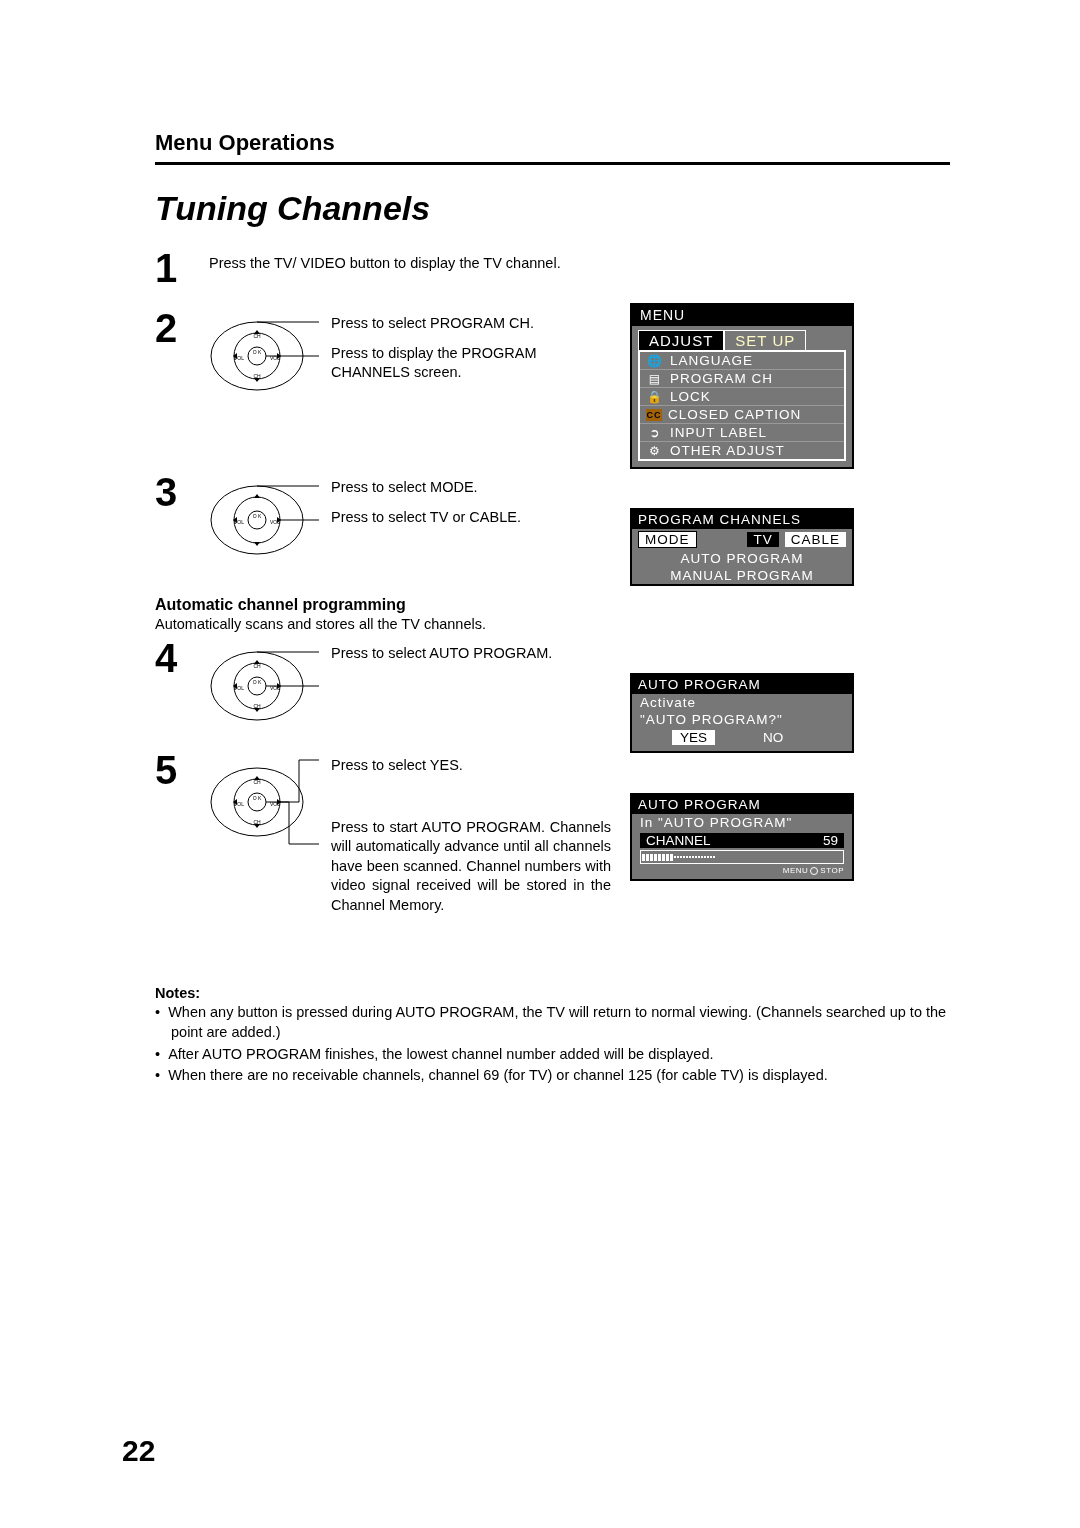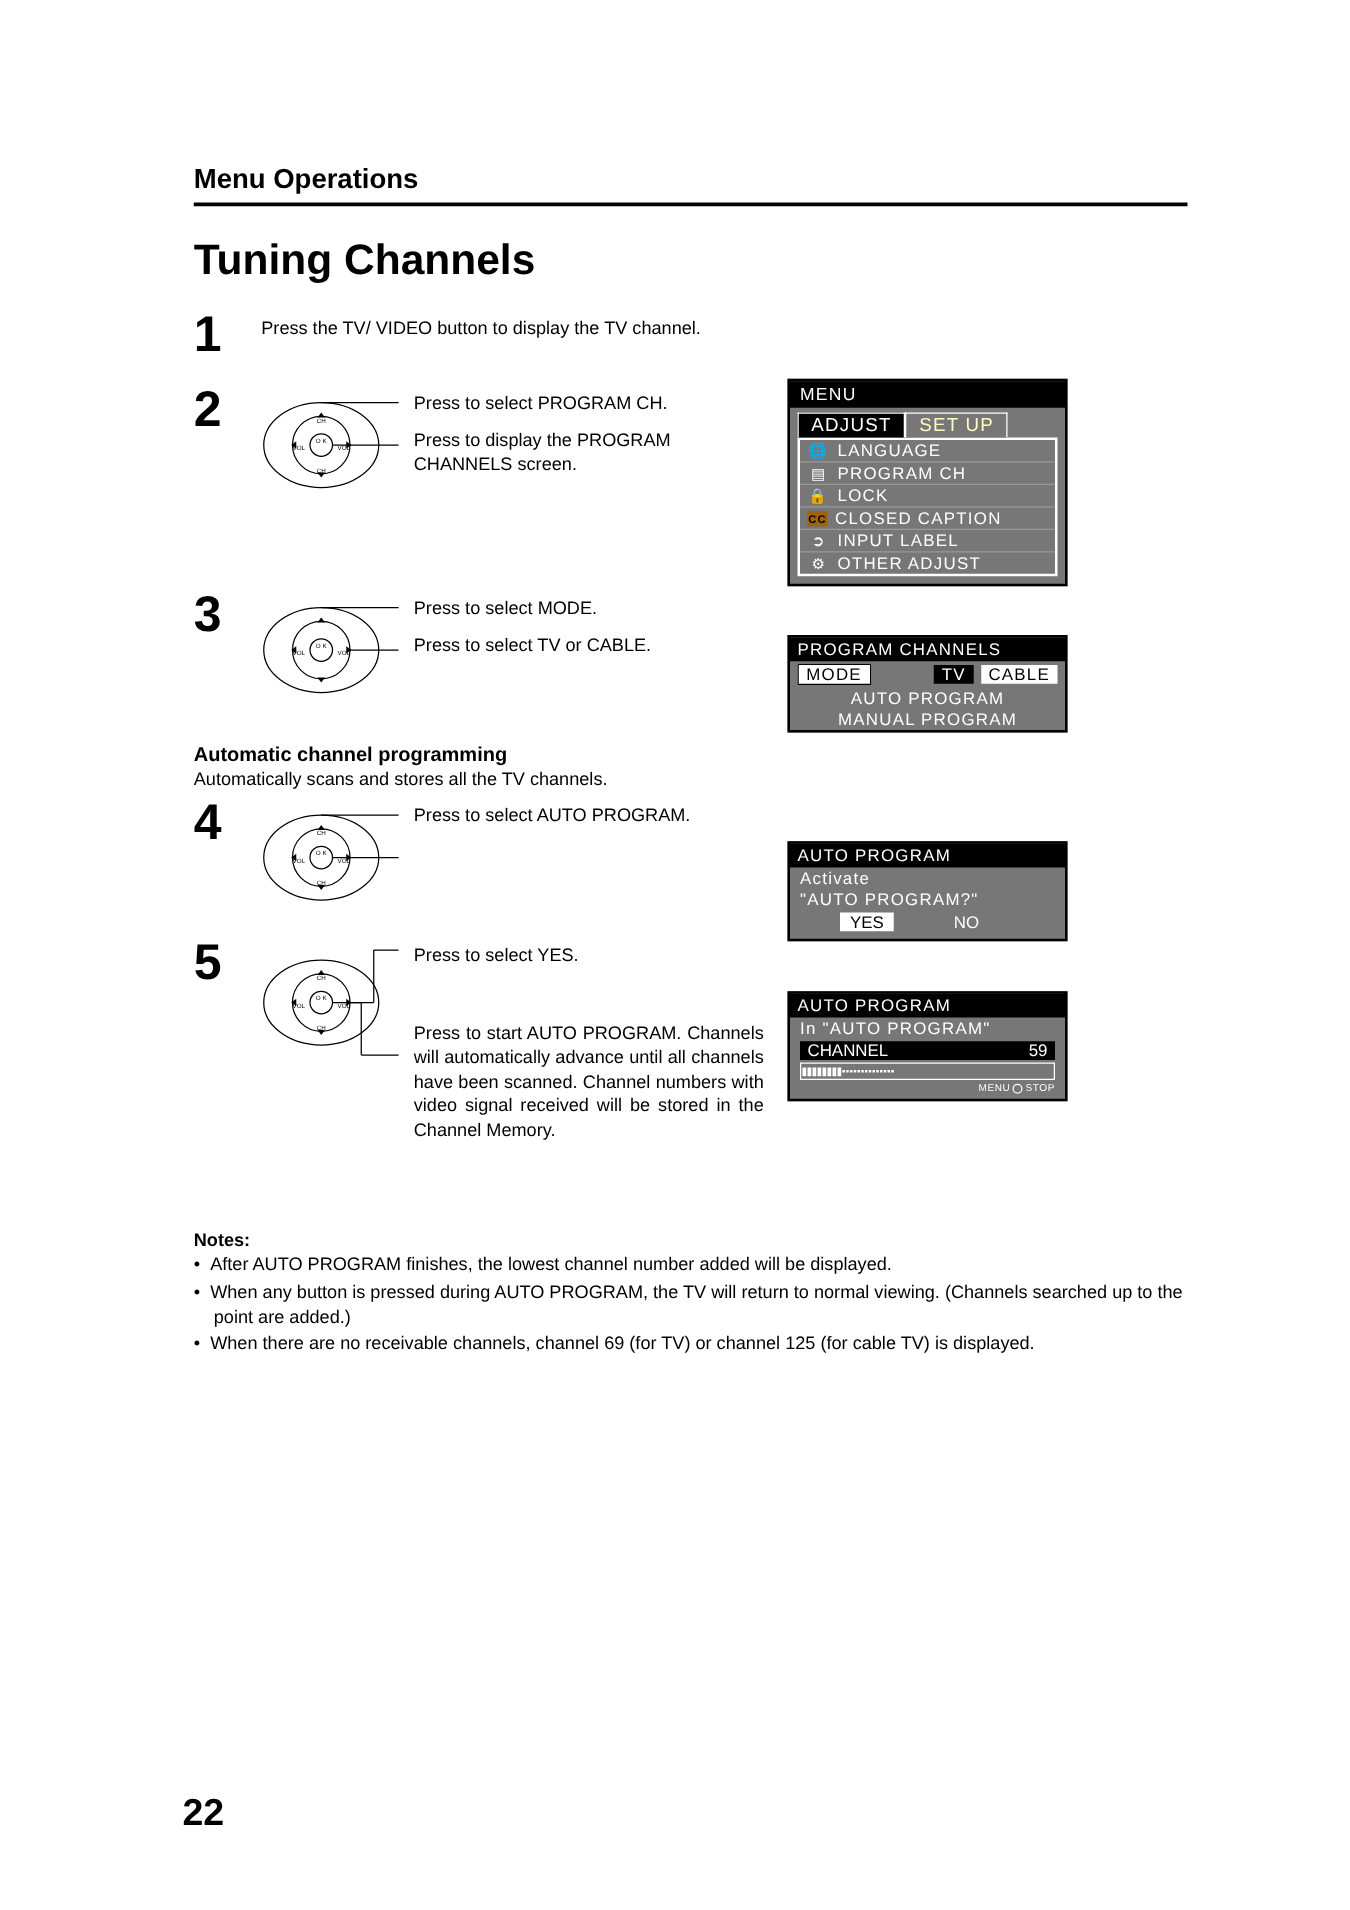--- a/index.html
+++ b/index.html
@@ -24,20 +24,21 @@
   }
   .rule {
     border: 0;
     border-top: 3px solid #000;
     margin: 0 0 24px 0;
   }
   .page-title {
     font-size: 34px;
     font-weight: bold;
     margin: 0 0 20px 0;
+    font-style: italic;
   }
   .step {
     position: relative;
     display: flex;
     align-items: flex-start;
     margin-bottom: 18px;
   }
   .step-num {
     font-size: 40px;
     font-weight: bold;
@@ -124,21 +125,21 @@
   .osd4 .foot{ font-size:8px; text-align:right; padding:0 8px 4px 0; letter-spacing:0.5px;}
   .osd4 .foot .circ{ display:inline-block; width:6px;height:6px;border:1px solid #fff; border-radius:50%; margin:0 2px; vertical-align:middle;}
 
   .notes-head { font-weight:bold; font-size:14.5px; margin-top:70px; }
   .notes-list { font-size:14.5px; line-height:1.35; padding-left:0; margin:2px 0 0 0; list-style:none;}
   .notes-list li::before{ content:"\2022\00a0\00a0"; }
   .notes-list li{ text-indent:-16px; padding-left:16px; margin-bottom:2px;}
 
   .page-number {
     position:absolute;
-    left:146px;
+    left:122px;
     bottom:60px;
     font-size:30px;
     font-weight:bold;
   }
 </style>
 </head>
 <body>
 
 <div class="page">
   <div class="section-header">Menu Operations</div>
@@ -351,20 +352,20 @@
         <span class="dot"></span>
         <span class="dot"></span>
     </div>
     <div class="foot">
       <span>MENU</span><span class="circ"></span><span>STOP</span>
     </div>
   </div>
 
   <div class="notes-head">Notes:</div>
   <ul class="notes-list">
+    <li>When any button is pressed during AUTO PROGRAM, the TV will return to normal viewing. (Channels searched up to the point are added.)</li>
     <li>After AUTO PROGRAM finishes, the lowest channel number added will be displayed.</li>
-    <li>When any button is pressed during AUTO PROGRAM, the TV will return to normal viewing. (Channels searched up to the point are added.)</li>
     <li>When there are no receivable channels, channel 69 (for TV) or channel 125 (for cable TV) is displayed.</li>
   </ul>
 
 </div>
 
 <div class="page-number">22</div>
 
 </body></html>

